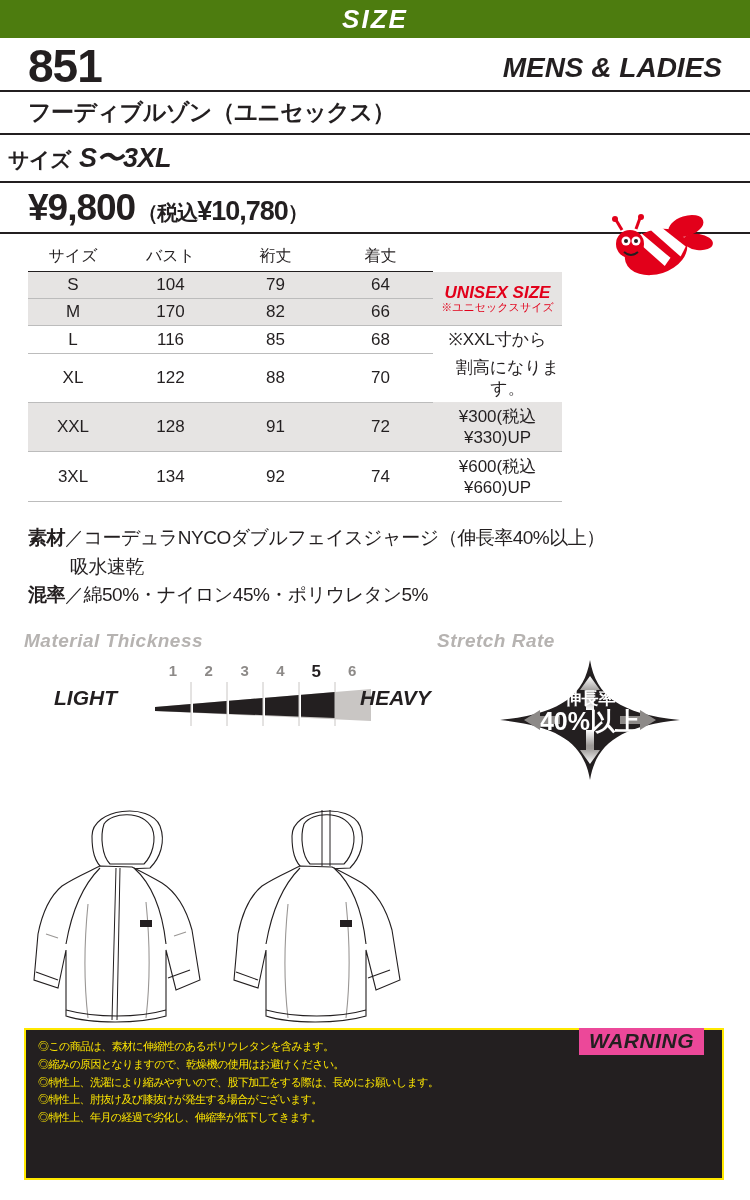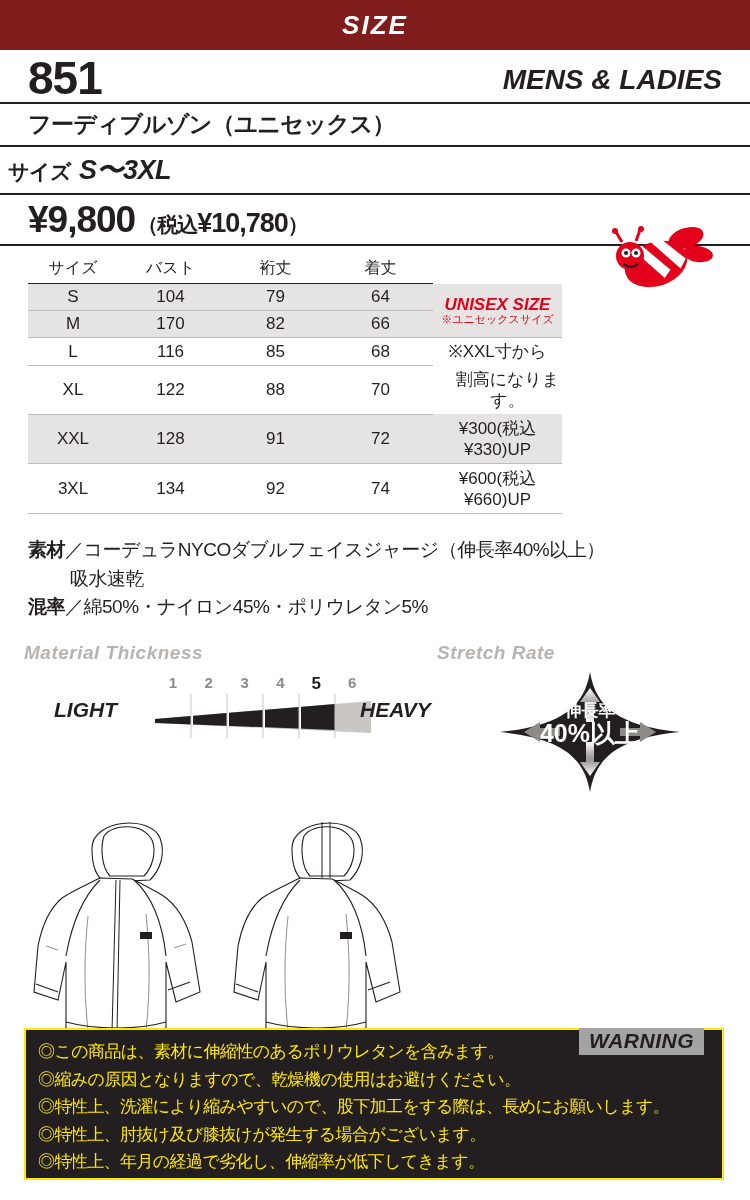--- a/index.html
+++ b/index.html
@@ -9,22 +9,22 @@
     background:#ffffff;
     font-family:"Liberation Sans", sans-serif;
     color:#231f20;
     position:relative;
     overflow:hidden;
   }
   .page { position:relative; width:750px; height:1200px; }
 
   
   .size-bar {
-    height:50px;
-    background:#7f1d1d;
+    height:38px;
+    background:#4d7c0f;
     color:#fff;
     display:flex;
     align-items:center;
     justify-content:center;
     letter-spacing:2px;
     font-size:26px;
     font-weight:bold;
     font-style:italic;
   }
 
@@ -200,33 +200,33 @@
     position:absolute;
     left:24px; top:1028px;
     width:700px; height:152px;
     border:2px solid #ffe800;
     background:#231f20;
     padding:8px 10px 6px 12px;
   }
   .warn-label {
     position:absolute;
     right:18px; top:-2px;
-    background:#a3a3a3;
+    background:#ec4899;
     color:#231f20;
     font-size:21px;
     font-weight:bold;
     font-style:italic;
     padding:1px 10px 2px 10px;
     letter-spacing:0.5px;
     text-align:center;
   }
   .warn-list { list-style:none; margin:0; padding:0; }
   .warn-list li {
     color:#ffe800;
-    font-size:17px;
+    font-size:11px;
     line-height:1.62;
     letter-spacing:-0.6px;
     white-space:nowrap;
   }
 </style>
 </head>
 <body>
 
 <div class="page">
 

